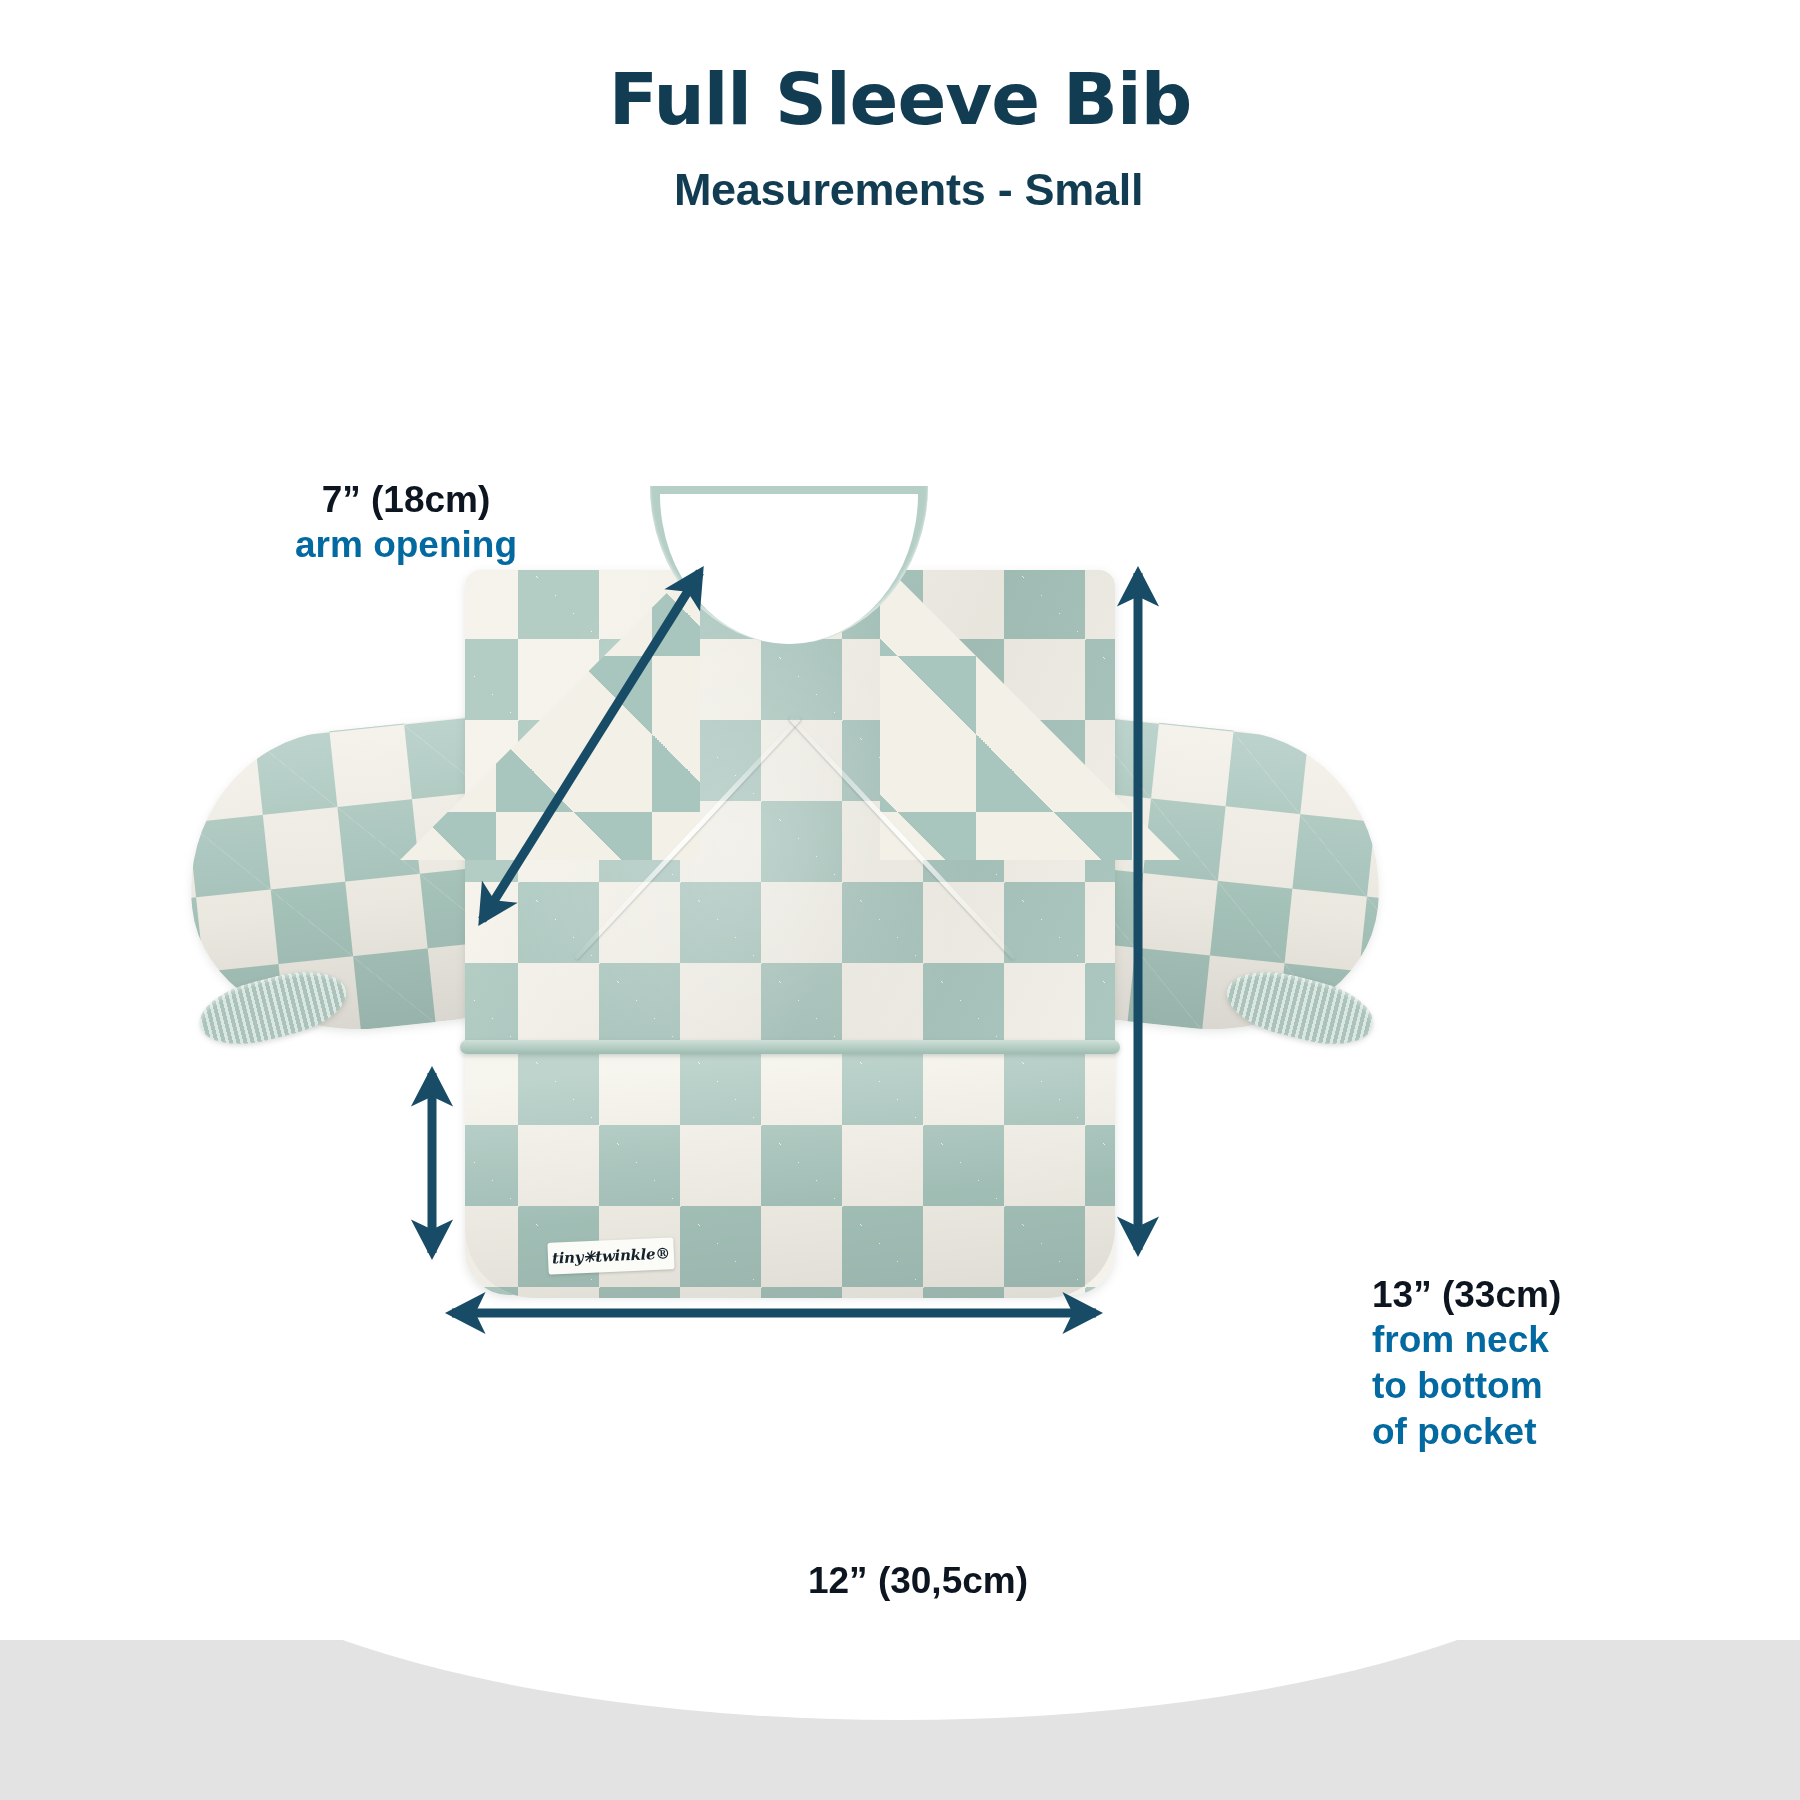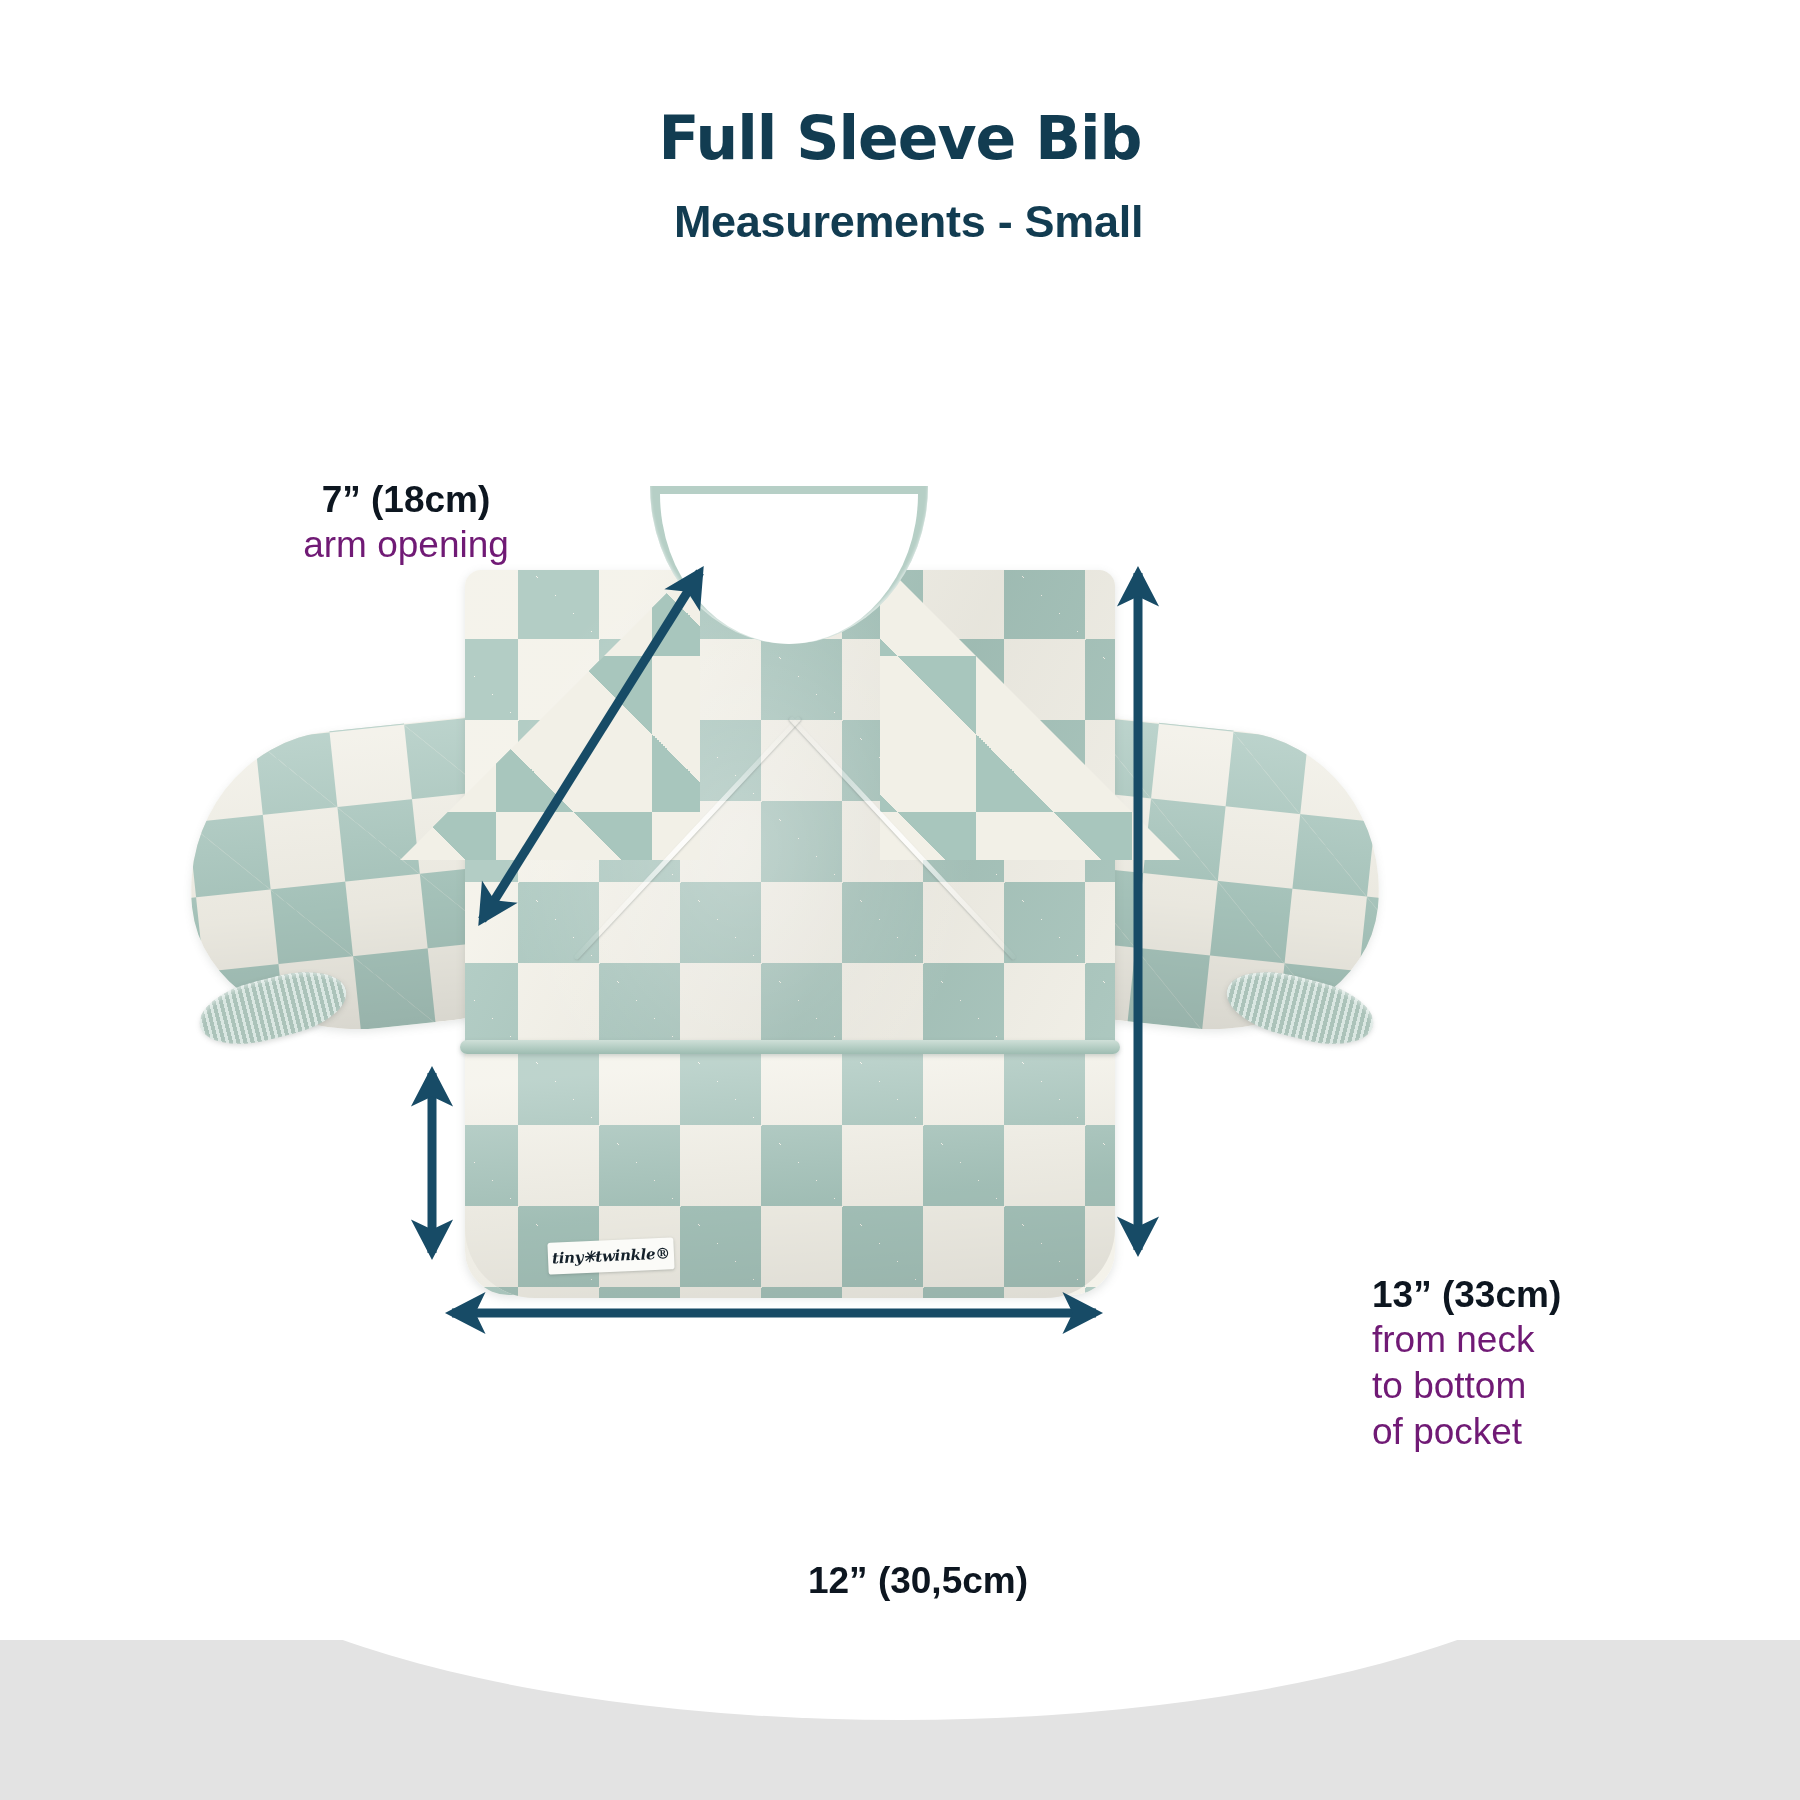--- a/index.html
+++ b/index.html
@@ -19,24 +19,24 @@
   }
   #bottom-band .cut {
     position:absolute; left:50%; transform:translateX(-50%);
     top:-420px; width:1520px; height:500px;
     background:#ffffff; border-radius:50%;
   }
 
   
   #header { position:absolute; top:0; left:0; width:1800px; text-align:center; }
   #title {
-    margin-top:107px;
+    margin-top:62px;
     font-family:"DejaVu Sans", sans-serif;
     font-weight:700;
-    font-size:60px;
+    font-size:72px;
     letter-spacing:-1px;
     color:#123c51;
     line-height:1.05;
   }
   #subtitle {
     margin-top:26px;
     font-family:"Liberation Sans", sans-serif;
     font-weight:700;
     font-size:45px;
     color:#123c51;
@@ -44,21 +44,21 @@
     margin-left:17px;
   }
 
   
   .annot { position:absolute;margin-top:40px; }
   .annot .val {
     font-weight:700; font-size:37px; line-height:1.22; color:#0d1620;
     white-space:nowrap;
   }
   .annot .desc {
-    font-weight:400; font-size:37px; line-height:1.24; color:#701a75;
+    font-weight:700; font-size:37px; line-height:1.24; color:#0369a1;
     white-space:nowrap;
   }
   .annot.center { text-align:center; }
   .annot.left   { text-align:left; }
 
   #annot-arm     { left:236px; top:437px; width:340px; }
   #annot-pocket  { left:150px; top:1342px; width:340px; }
   #annot-neck    { left:1372px; top:1232px; width:340px; }
   #annot-width   { left:618px; top:1518px; width:600px; }
 

